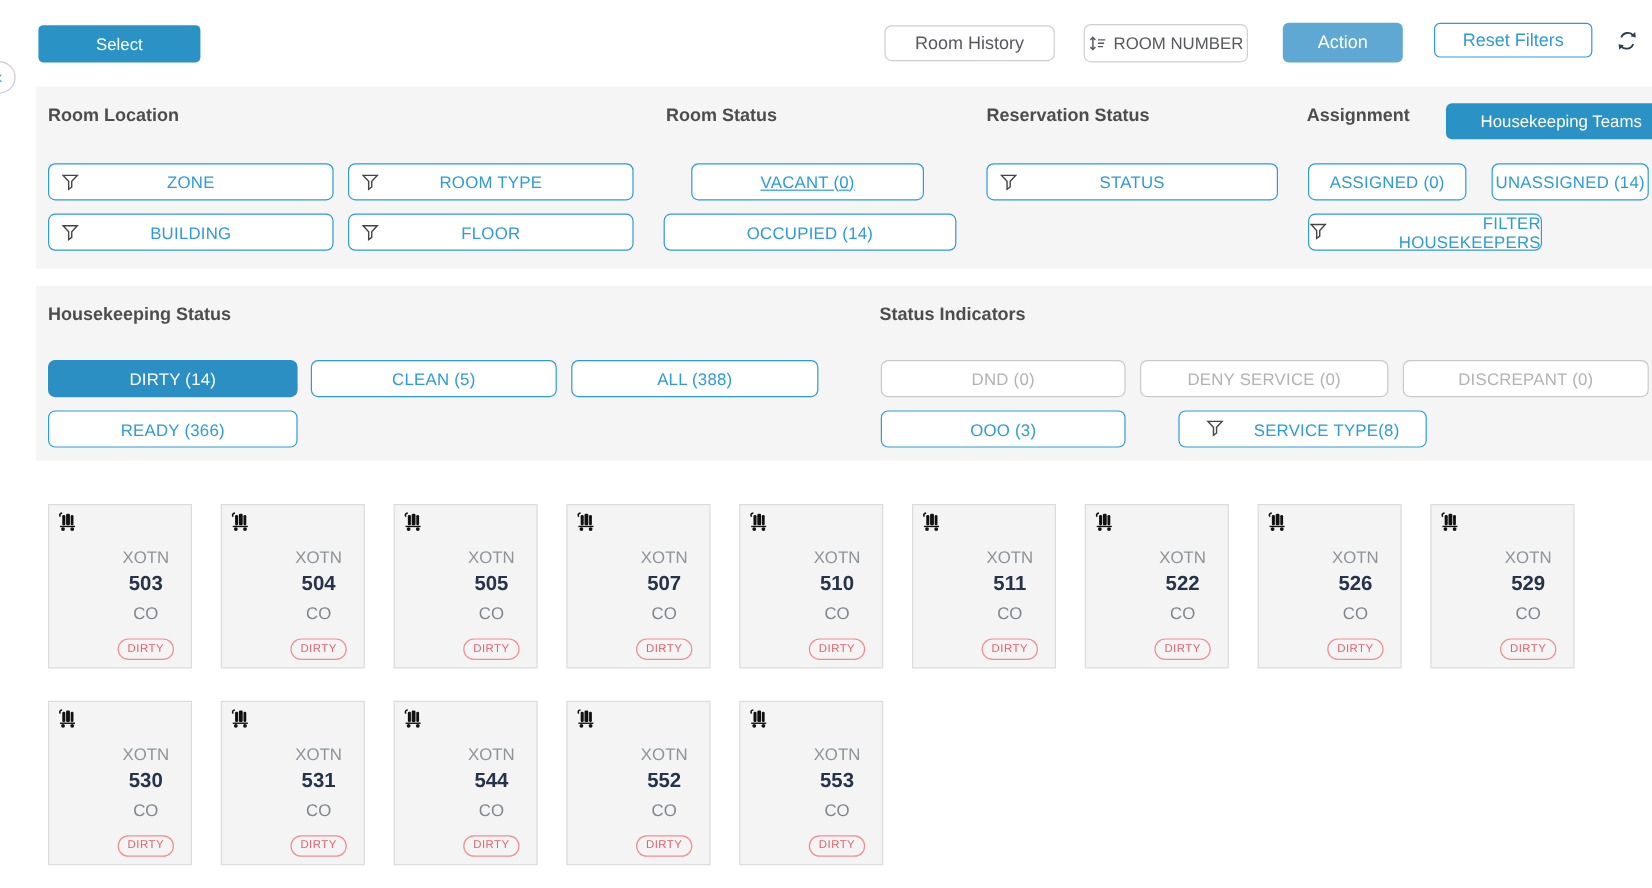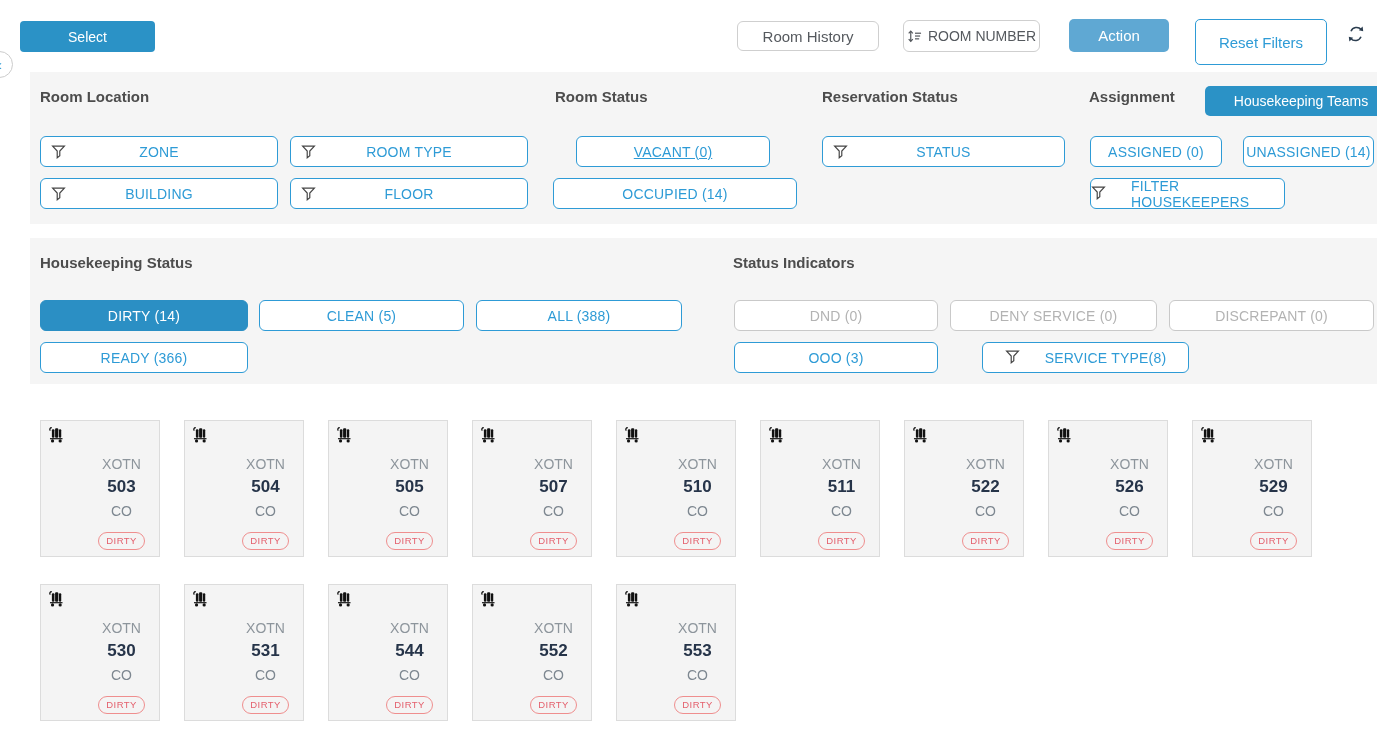--- a/index.html
+++ b/index.html
@@ -3,46 +3,46 @@
 <meta charset="utf-8">
 <style>
   * { margin:0; padding:0; box-sizing:border-box; }
   html,body { width:1377px; height:740px; background:#ffffff; overflow:hidden;
     font-family:"Liberation Sans","DejaVu Sans",sans-serif; }
   .page { position:relative; width:1377px; height:740px; }
 
   
   .btn { display:flex; align-items:center; justify-content:center; cursor:pointer;
     font-family:"Liberation Sans",sans-serif; }
-  .select-btn { position:absolute; left:20px; top:21px; width:135px; height:31px;
+  .select-btn { position:absolute; left:32px; top:21px; width:135px; height:31px;
     background:#2b92c6; color:#fff; font-size:14px; border:none; border-radius:4px; }
   .search-input { position:absolute; left:188px; top:19px; width:531px; height:33px;
     border:1px solid #cfcfcf; border-radius:6px; padding:0 16px; font-size:16px;
     color:#444; outline:none; font-family:"Liberation Sans",sans-serif; }
   .search-input::placeholder { color:#9aa0a6; }
   .ghost-btn { background:#fff; border:1px solid #cfcfcf; border-radius:6px; color:#55595e; }
   .room-history-btn { position:absolute; left:737px; top:21px; width:142px; height:30px; font-size:15px; }
   .sort-btn { position:absolute; left:903px; top:20px; width:137px; height:32px; font-size:14px; gap:6px; }
   .action-btn { position:absolute; left:1069px; top:19px; width:100px; height:33px;
     background:#5fa8d3; color:#fff; font-size:15px; border:none; border-radius:5px; }
-  .reset-btn { position:absolute; left:1195px; top:19px; width:132px; height:46px;
+  .reset-btn { position:absolute; left:1195px; top:19px; width:132px; height:29px;
     background:#fff; border:1px solid #2e9bd6; border-radius:5px; color:#2e9bd6; font-size:15px; }
   .refresh-btn { position:absolute; left:1346px; top:24px; width:20px; height:20px; cursor:pointer; }
   .collapse-toggle { position:absolute; left:-14px; top:51px; width:27px; height:27px;
     border-radius:50%; border:1px solid #ccc; background:#fff; color:#2e9bd6;
     display:flex; align-items:center; justify-content:center; font-size:15px; cursor:pointer; }
 
   
   .panel { position:absolute; left:30px; width:1347px; background:#f5f5f5; }
   .panel-1 { top:72px; height:152px; }
   .panel-2 { top:238px; height:146px; }
   .sec-title { position:absolute; font-size:15px; font-weight:bold; color:#4d4d4d; }
   .f-btn { position:absolute; height:31px; background:#fff; border:1px solid #2e9bd6;
     border-radius:6px; color:#2e9bd6; font-size:14px; display:flex; align-items:center;
-    justify-content:center; cursor:pointer; letter-spacing:.2px; }
+    justify-content:center; cursor:pointer; letter-spacing:.2px;text-align:right; }
   .f-btn .funnel { position:absolute; left:10px; top:7px; }
   .f-btn.inline-ico { gap:25px; }
   .f-btn.inline-ico .funnel { position:static; }
   .f-btn.active { background:#2b8fc4; border-color:#2b8fc4; color:#fff; }
   .f-btn.disabled { border-color:#c9c9c9; color:#b3b3b3; cursor:default; }
   .teams-btn { position:absolute; left:1175px; top:14px; width:192px; height:30px;
     background:#2b92c6; color:#fff; font-size:14px; border:none; border-radius:5px; }
 
   
   .cards { position:absolute; left:40px; top:420px; width:1300px;

